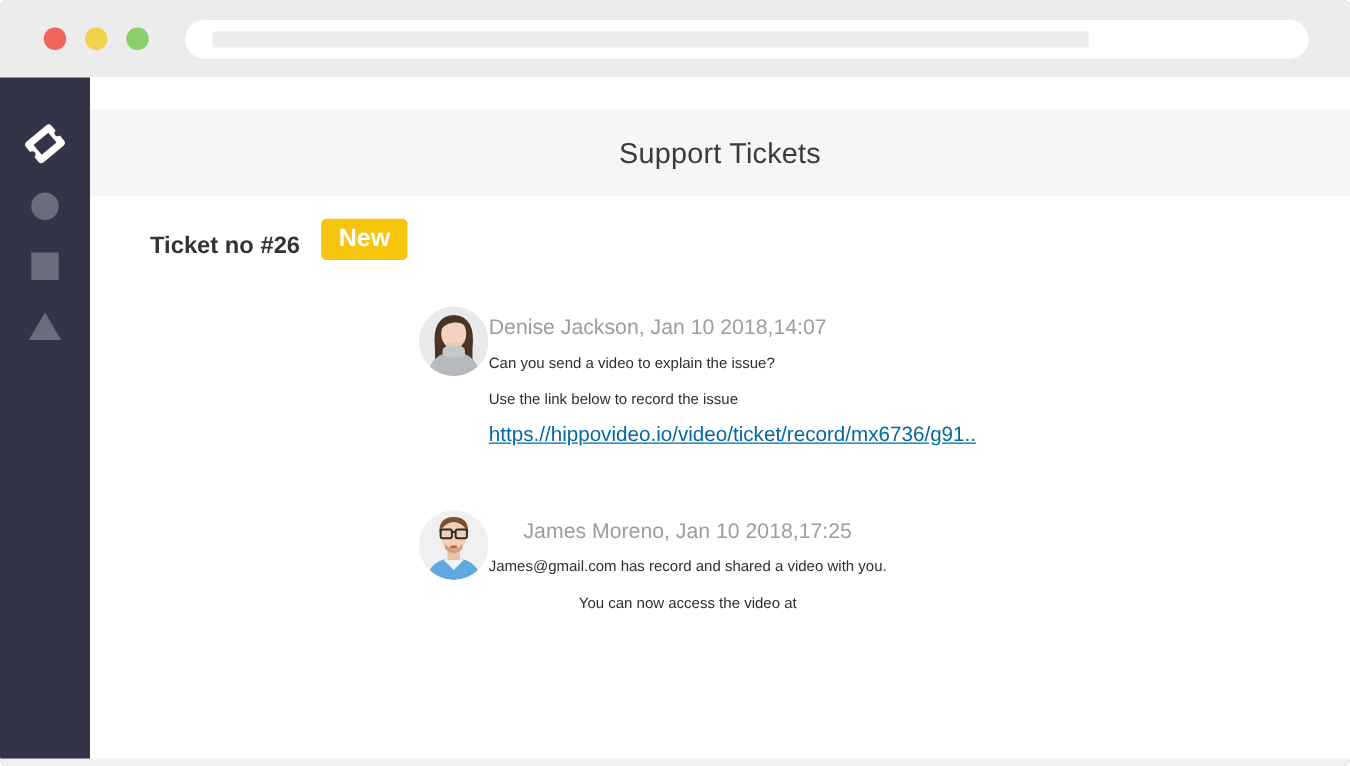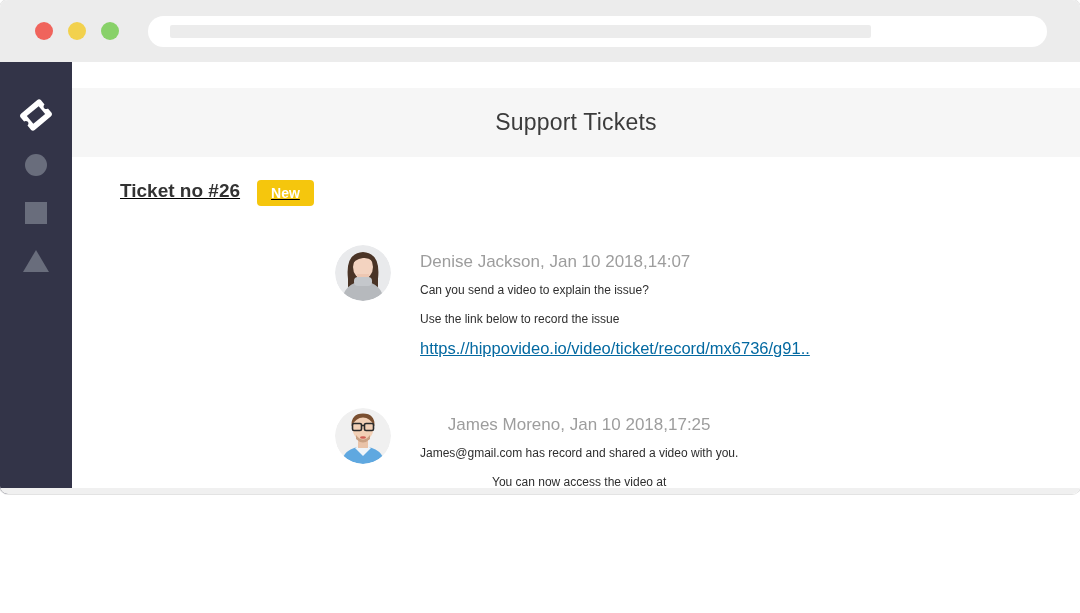--- a/index.html
+++ b/index.html
@@ -3,21 +3,21 @@
 <meta charset="utf-8">
 <style>
   * { box-sizing: border-box; margin: 0; padding: 0; }
   html, body { background: #ffffff; }
   body {
     font-family: "Liberation Sans", sans-serif;
     width: 1080px; height: 613px;
     position: relative;
   }
   .window {
-    width: 1080px; height: 494px;
+    width: 1080px; height: 613px;
     border-radius: 8px;
     overflow: hidden;
     position: relative;
     background: #ffffff;
     box-shadow: 0 0 0 1px #e3e3e3;
   }
 
   
   .titlebar {
     height: 62px;
@@ -81,43 +81,43 @@
     background: #f6f6f6;
     display: flex;
     align-items: center;
     justify-content: center;
     font-size: 23px;
     color: #3b3b3b;
     letter-spacing: 0.2px;
   }
 
   .content { padding: 23px 0 0 48px; }
-  .ticket-title-row { display: flex; align-items: flex-start; height: 28px; text-decoration: underline; }
+  .ticket-title-row { display: flex; align-items: flex-end; height: 28px; }
   .ticket-title { font-size: 19px; font-weight: bold; color: #333333; }
   .badge {
     margin-left: 17px;
     background: #f5c60d;
     color: #ffffff;
-    font-size: 14px;
+    font-size: 20px;
     font-weight: bold;
     padding: 5px 14px;
     border-radius: 4px;
     display: inline-block;
   }
 
   .message { display: flex; margin-left: 215px; }
   .message.first  { margin-top: 37px; }
   .message.second { margin-top: 45px; text-align: center; }
   .avatar {
     width: 56px; height: 56px;
     border-radius: 50%;
     flex-shrink: 0;
     overflow: hidden;
   }
-  .msg-body { margin-left: 29px; padding-top: 2px; }
+  .msg-body { padding-top: 2px; }
   .meta { color: #9d9d9d; font-size: 17px; line-height: 29px; }
   .line { color: #2f2f2f; font-size: 12px; line-height: 29px; }
   .msg-link {
     color: #0369a1;
     font-size: 16.5px;
     line-height: 29px;
     text-decoration: underline;
     cursor: pointer;
     display: inline-block;
   }

